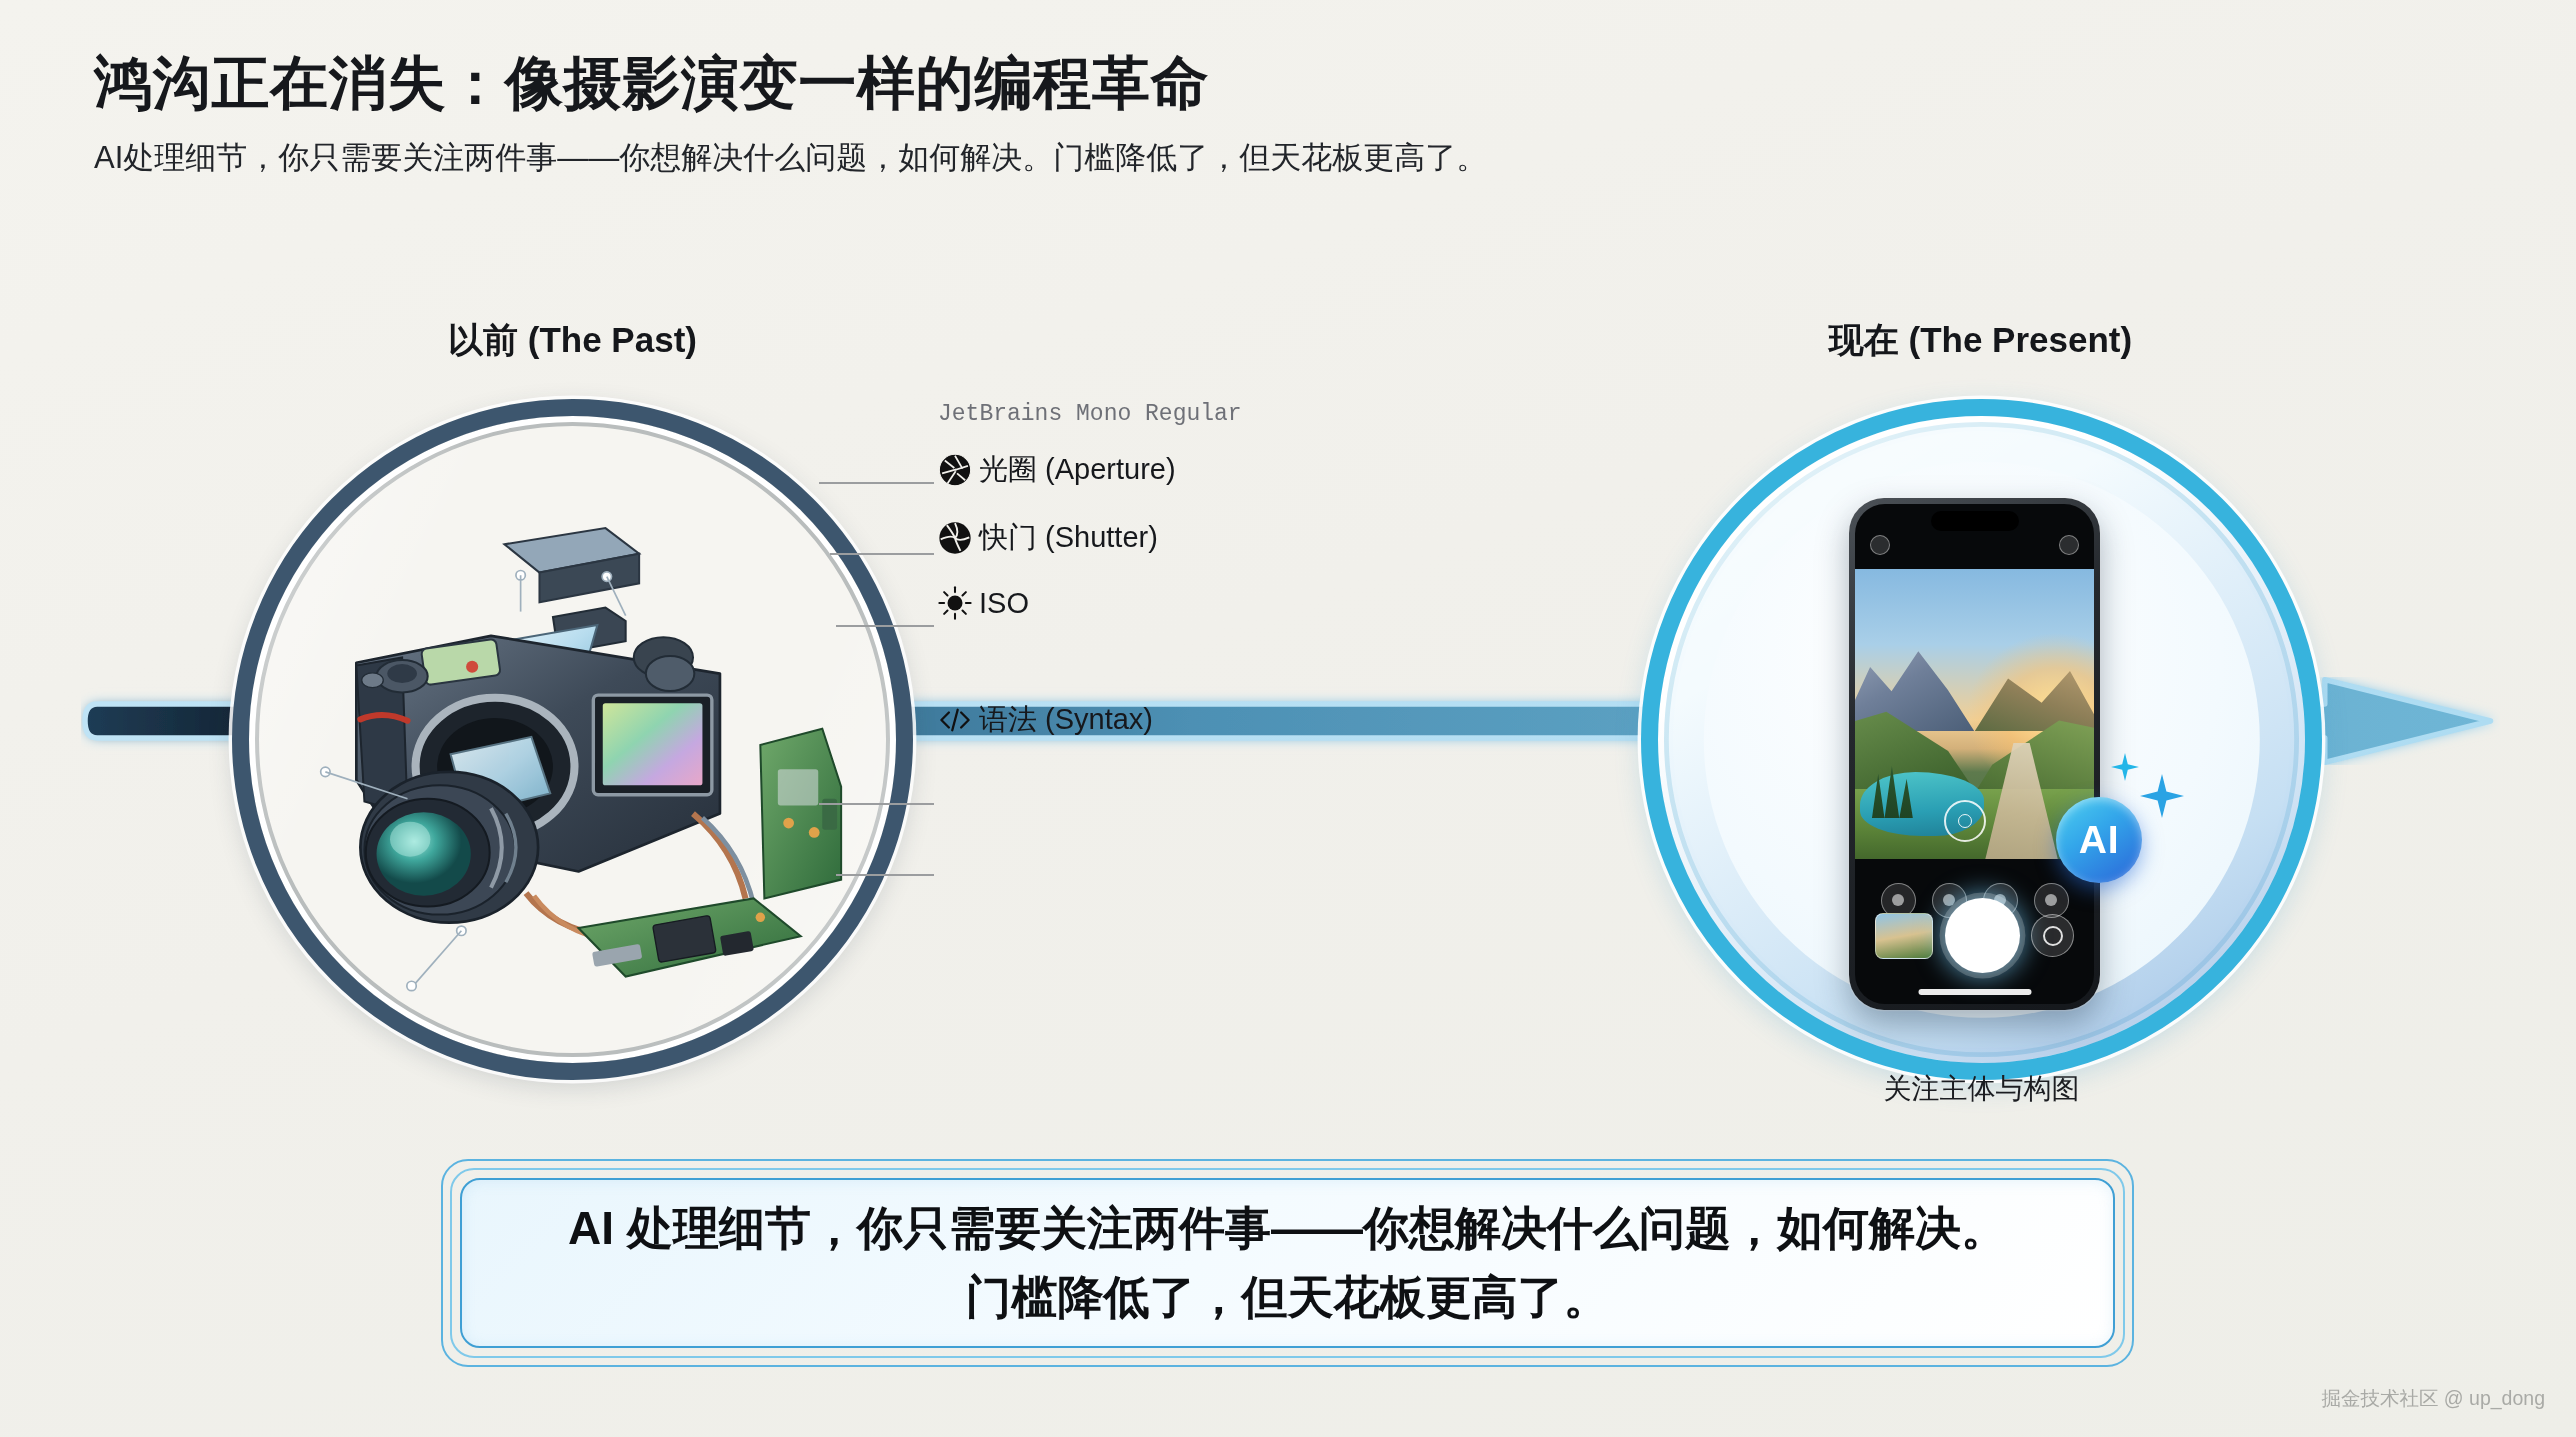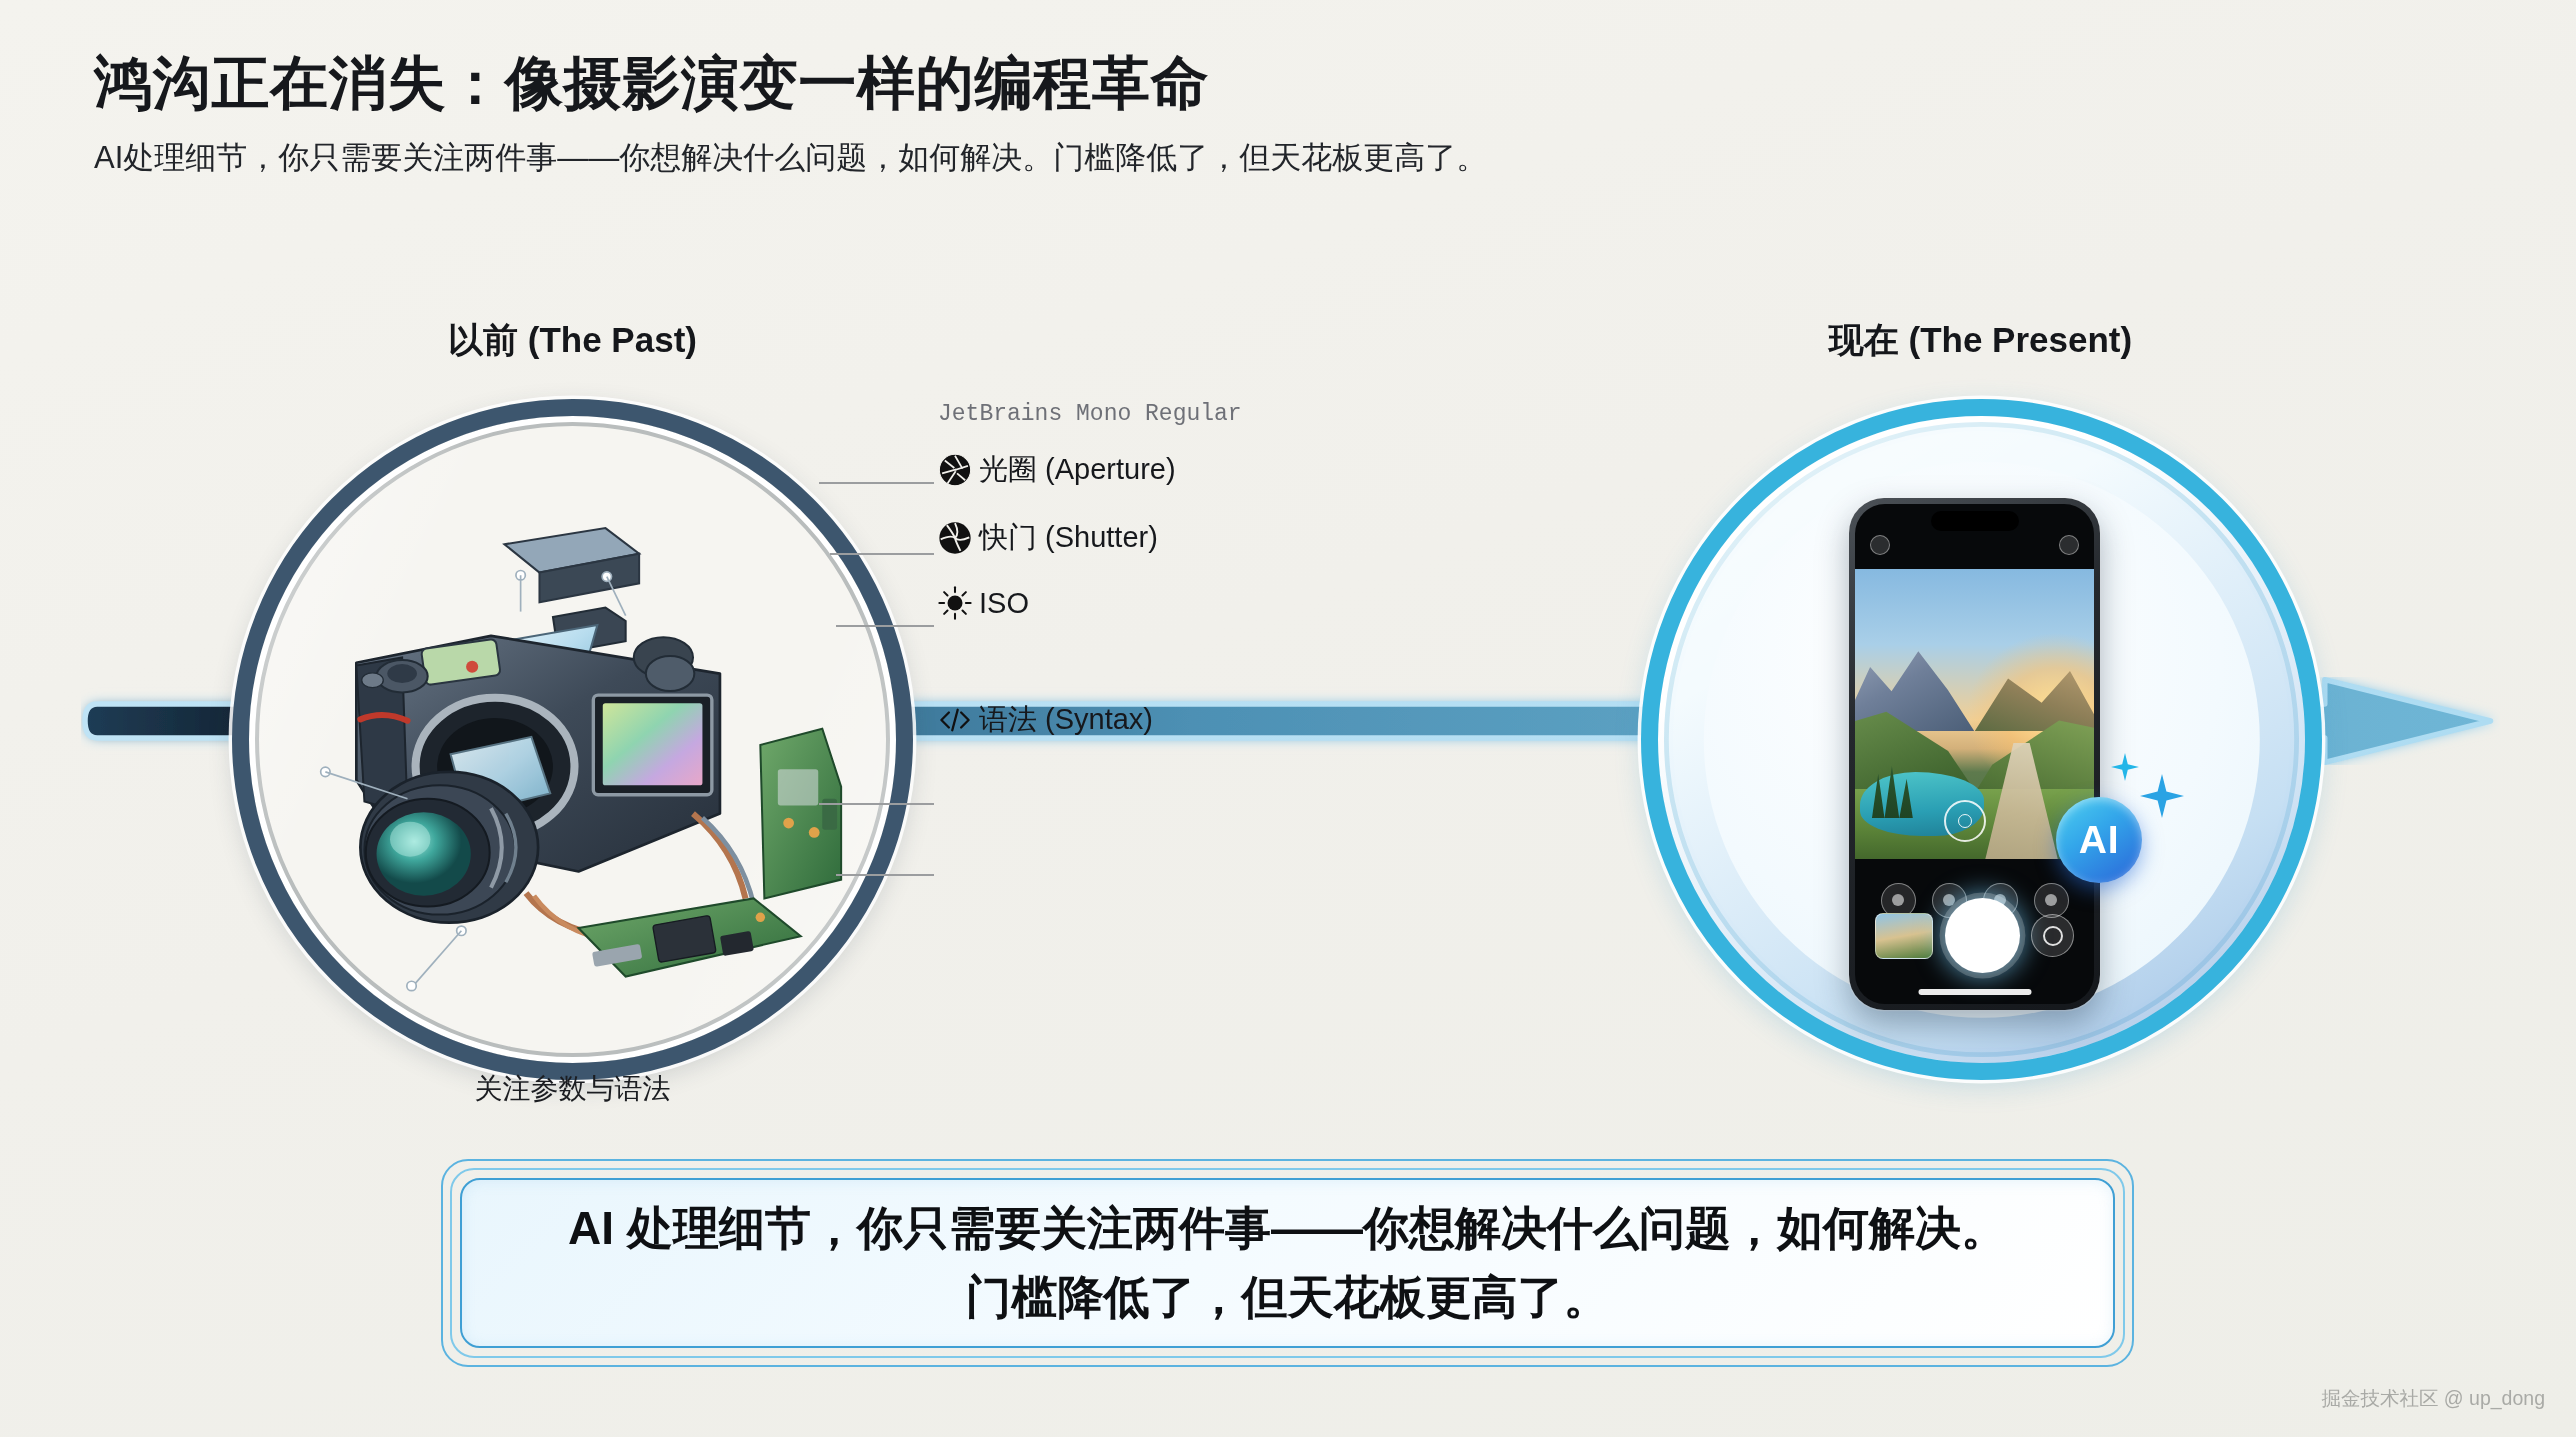--- a/index.html
+++ b/index.html
@@ -570,21 +570,20 @@
         <path d="M 472 118 L 500 176"></path>
         <circle cx="54" cy="408" r="7" fill="#ffffff"></circle>
         <path d="M 54 408 L 176 448"></path>
         <circle cx="256" cy="644" r="7" fill="#ffffff"></circle>
         <path d="M 256 644 L 186 724"></path>
         <circle cx="182" cy="726" r="7" fill="#ffffff"></circle>
       </g>
     </svg>
   </div>
 
-  <div class="caption" id="caption-past">关注参数与语法</div>
 
   <div class="connector" style="left:819px; top:482px;  width:115px;"></div>
   <div class="connector" style="left:830px; top:553px;  width:104px;"></div>
   <div class="connector" style="left:836px; top:625px;  width:98px;"></div>
   <div class="connector" style="left:819px; top:803px; width:115px;"></div>
   <div class="connector" style="left:836px; top:874px; width:98px;"></div>
 
   <div class="legend">
 
     <div class="legend-font-note">JetBrains Mono Regular</div>
@@ -702,20 +701,21 @@
         <div class="home-indicator"></div>
       </div>
     </div>
 
     <span class="sparkle" id="sparkle-small"></span>
     <span class="sparkle" id="sparkle-large"></span>
 
     <div class="ai-badge">AI</div>
   </div>
 
+  <div class="caption" id="caption-present">关注主体与构图</div>
 
   <div class="callout-wrap">
     <div class="callout-outer"></div>
     <div class="callout-mid"></div>
     <div class="callout-box">
       <div class="callout-line">AI 处理细节，你只需要关注两件事——你想解决什么问题，如何解决。</div>
       <div class="callout-line">门槛降低了，但天花板更高了。</div>
     </div>
   </div>
 

